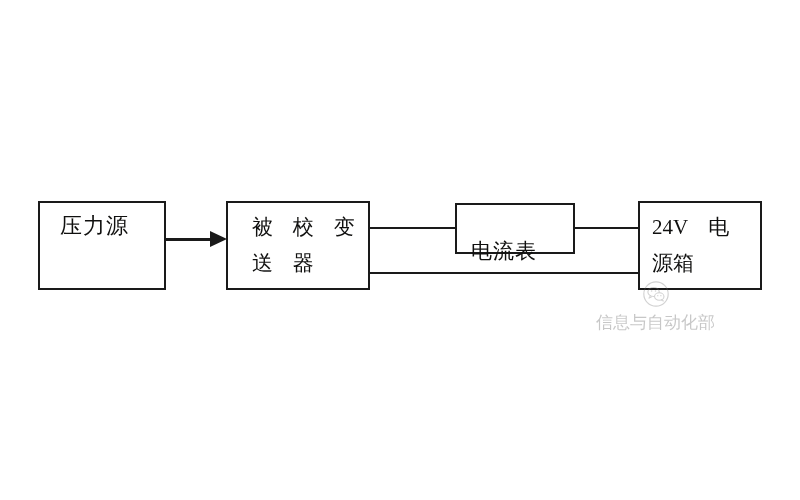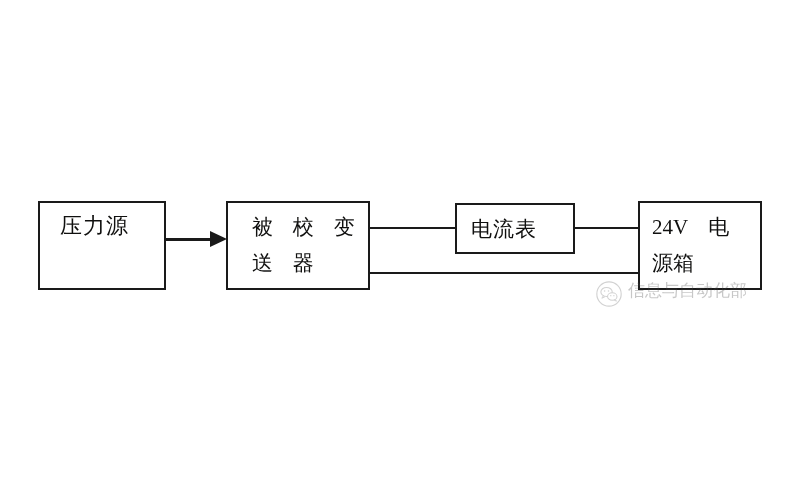--- a/index.html
+++ b/index.html
@@ -59,20 +59,21 @@
 
   #node-ammeter {
     left: 455px; top: 203px;
     width: 120px; height: 51px;
   }
   #node-ammeter .node-label {
     padding: 0 0 0 14px;
     font-size: 21px;
     line-height: 47px;
     letter-spacing: 1px;
+    margin-top: 22px;
   }
 
   #node-power-supply {
     left: 638px; top: 201px;
     width: 124px; height: 89px;
   }
   #node-power-supply .node-label {
     padding: 6px 0 0 12px;
     font-size: 21px;
     line-height: 36px;
@@ -115,24 +116,26 @@
   
   #wire-transmitter-to-power {
     left: 369px; top: 272px; width: 270px;
   }
 
   
   #watermark {
     position: absolute;
     left: 596px; top: 281px;
     display: flex;
+    align-items: center;
     gap: 6px;
     z-index: 4;
     opacity: 0.30;
     pointer-events: none;
+    flex-direction: column;
   }
   #watermark-logo {
     width: 26px; height: 26px;
     flex: 0 0 auto;
   }
   #watermark-text {
     font-family: "Liberation Sans", "DejaVu Sans", sans-serif;
     font-size: 17px;
     line-height: 20px;
     color: #4a4a4a;

